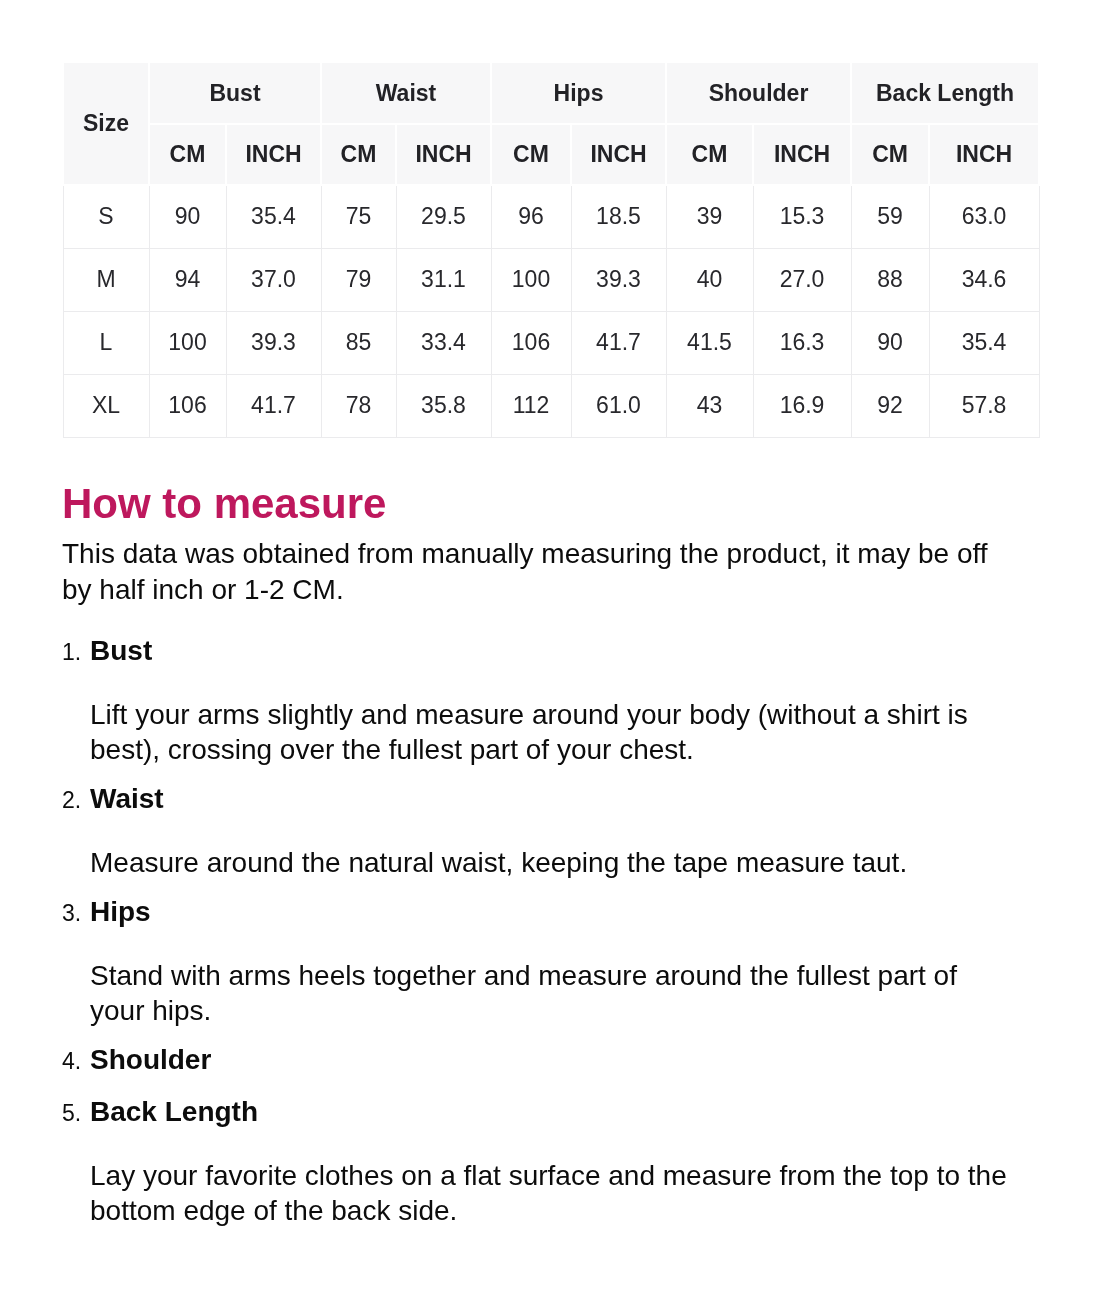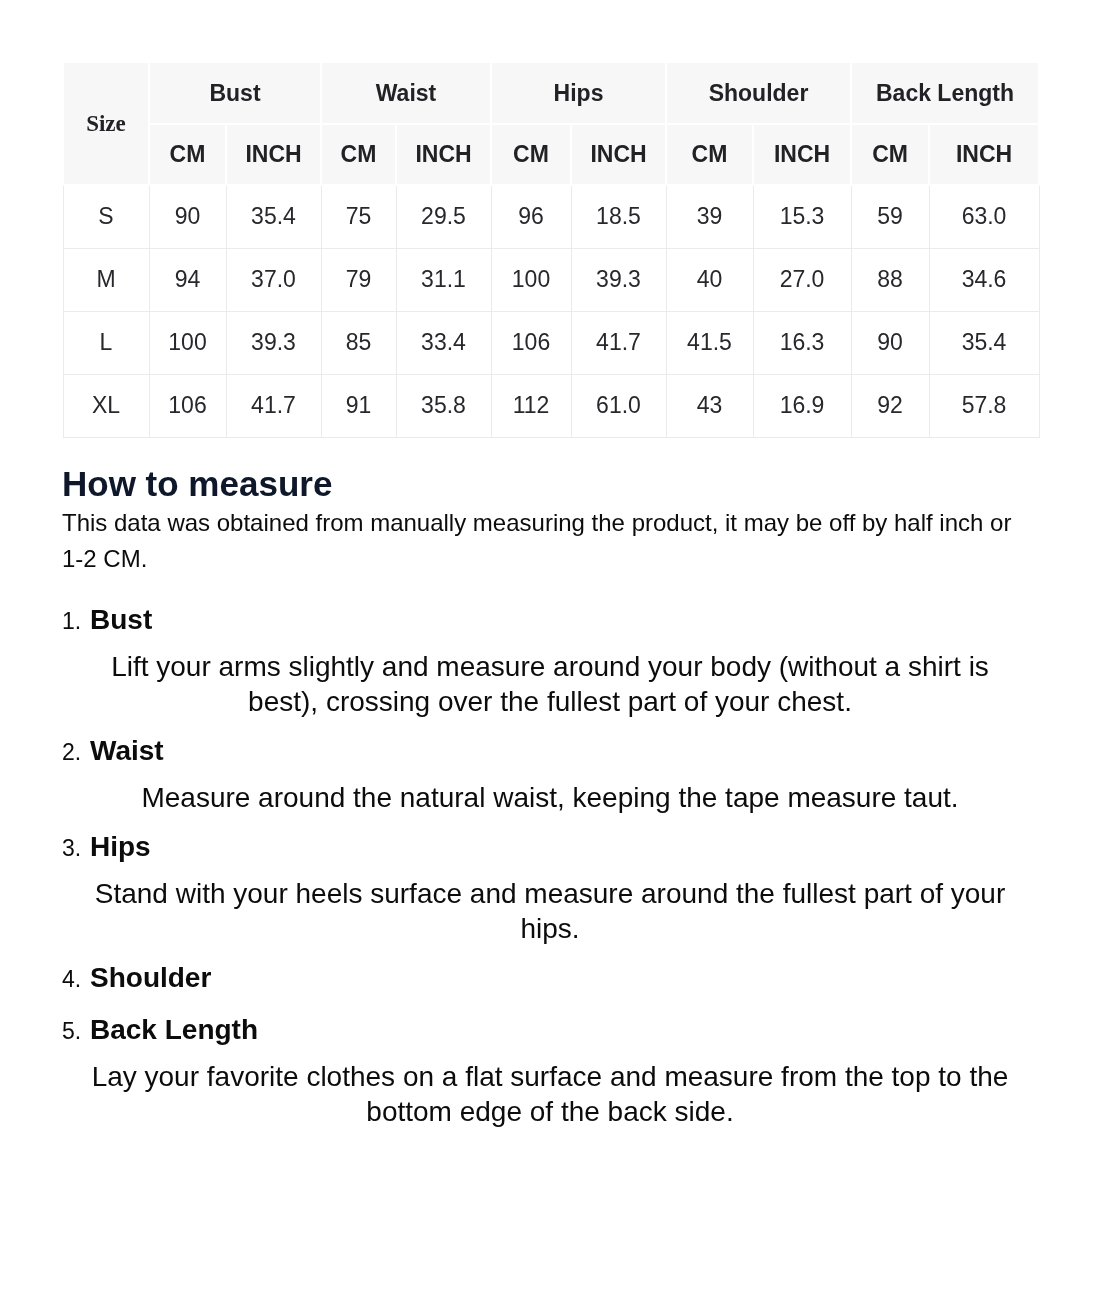--- a/index.html
+++ b/index.html
@@ -23,42 +23,43 @@
   }
   table.size-table th {
     background: #f7f7f8;
     border: 2px solid #ffffff;
     font-weight: 700;
     font-size: 23px;
     color: #222226;
   }
   table.size-table tr.group-row th { height: 62px; }
   table.size-table tr.unit-row th { height: 61px; }
-  table.size-table th.corner-cell { height: 123px; font-family: Liberation Serif, serif; }
+  table.size-table th.corner-cell { height: 123px; }
   table.size-table td {
     background: #ffffff;
     border: 1px solid #ebebed;
     height: 63px;
     font-size: 23px;
     font-weight: 400;
     color: #28282c;
     vertical-align: middle;
   }
 
   
   .section-title {
-    margin-top: 25px;
-    font-size: 35px;
+    margin-top: 45px;
+    font-size: 42px;
     line-height: 42px;
     font-weight: 700;
-    color: #0f172a;
+    color: #be185d;
   }
   .intro-text {
+    margin-top: 11px;
     max-width: 958px;
-    font-size: 24px;
+    font-size: 28px;
     line-height: 36px;
     font-weight: 400;
     color: #0c0c0c;
   }
   .steps {
     margin-top: 24px;
     list-style: none;
   }
   .step { margin-bottom: 13px; }
   .step-head {
@@ -73,28 +74,27 @@
     font-size: 23px;
     font-weight: 400;
     color: #0c0c0c;
   }
   .step-title {
     font-size: 28px;
     font-weight: 700;
     color: #0c0c0c;
   }
   .step-desc {
-    margin-top: 9px;
+    margin-top: 26px;
     margin-left: 28px;
     max-width: 920px;
     font-size: 28px;
     line-height: 35px;
     font-weight: 400;
     color: #0c0c0c;
-    text-align: center;
   }
 </style>
 </head>
 <body>
 
 <div class="content">
 
   <table class="size-table">
     <colgroup>
       <col style="width:86px">
@@ -171,21 +171,21 @@
           <td>41.7</td>
           <td>41.5</td>
           <td>16.3</td>
           <td>90</td>
           <td>35.4</td>
         </tr>
         <tr>
           <td>XL</td>
           <td>106</td>
           <td>41.7</td>
-          <td>91</td>
+          <td>78</td>
           <td>35.8</td>
           <td>112</td>
           <td>61.0</td>
           <td>43</td>
           <td>16.9</td>
           <td>92</td>
           <td>57.8</td>
         </tr>
       </tbody>
   </table>
@@ -208,21 +208,21 @@
           <span class="step-number">2.</span>
           <span class="step-title">Waist</span>
         </div>
         <p class="step-desc">Measure around the natural waist, keeping the tape measure taut.</p>
       </li>
       <li class="step">
         <div class="step-head">
           <span class="step-number">3.</span>
           <span class="step-title">Hips</span>
         </div>
-        <p class="step-desc">Stand with your heels surface and measure around the fullest part of your hips.</p>
+        <p class="step-desc">Stand with arms heels together and measure around the fullest part of your hips.</p>
       </li>
       <li class="step">
         <div class="step-head">
           <span class="step-number">4.</span>
           <span class="step-title">Shoulder</span>
         </div>
       </li>
       <li class="step">
         <div class="step-head">
           <span class="step-number">5.</span>

